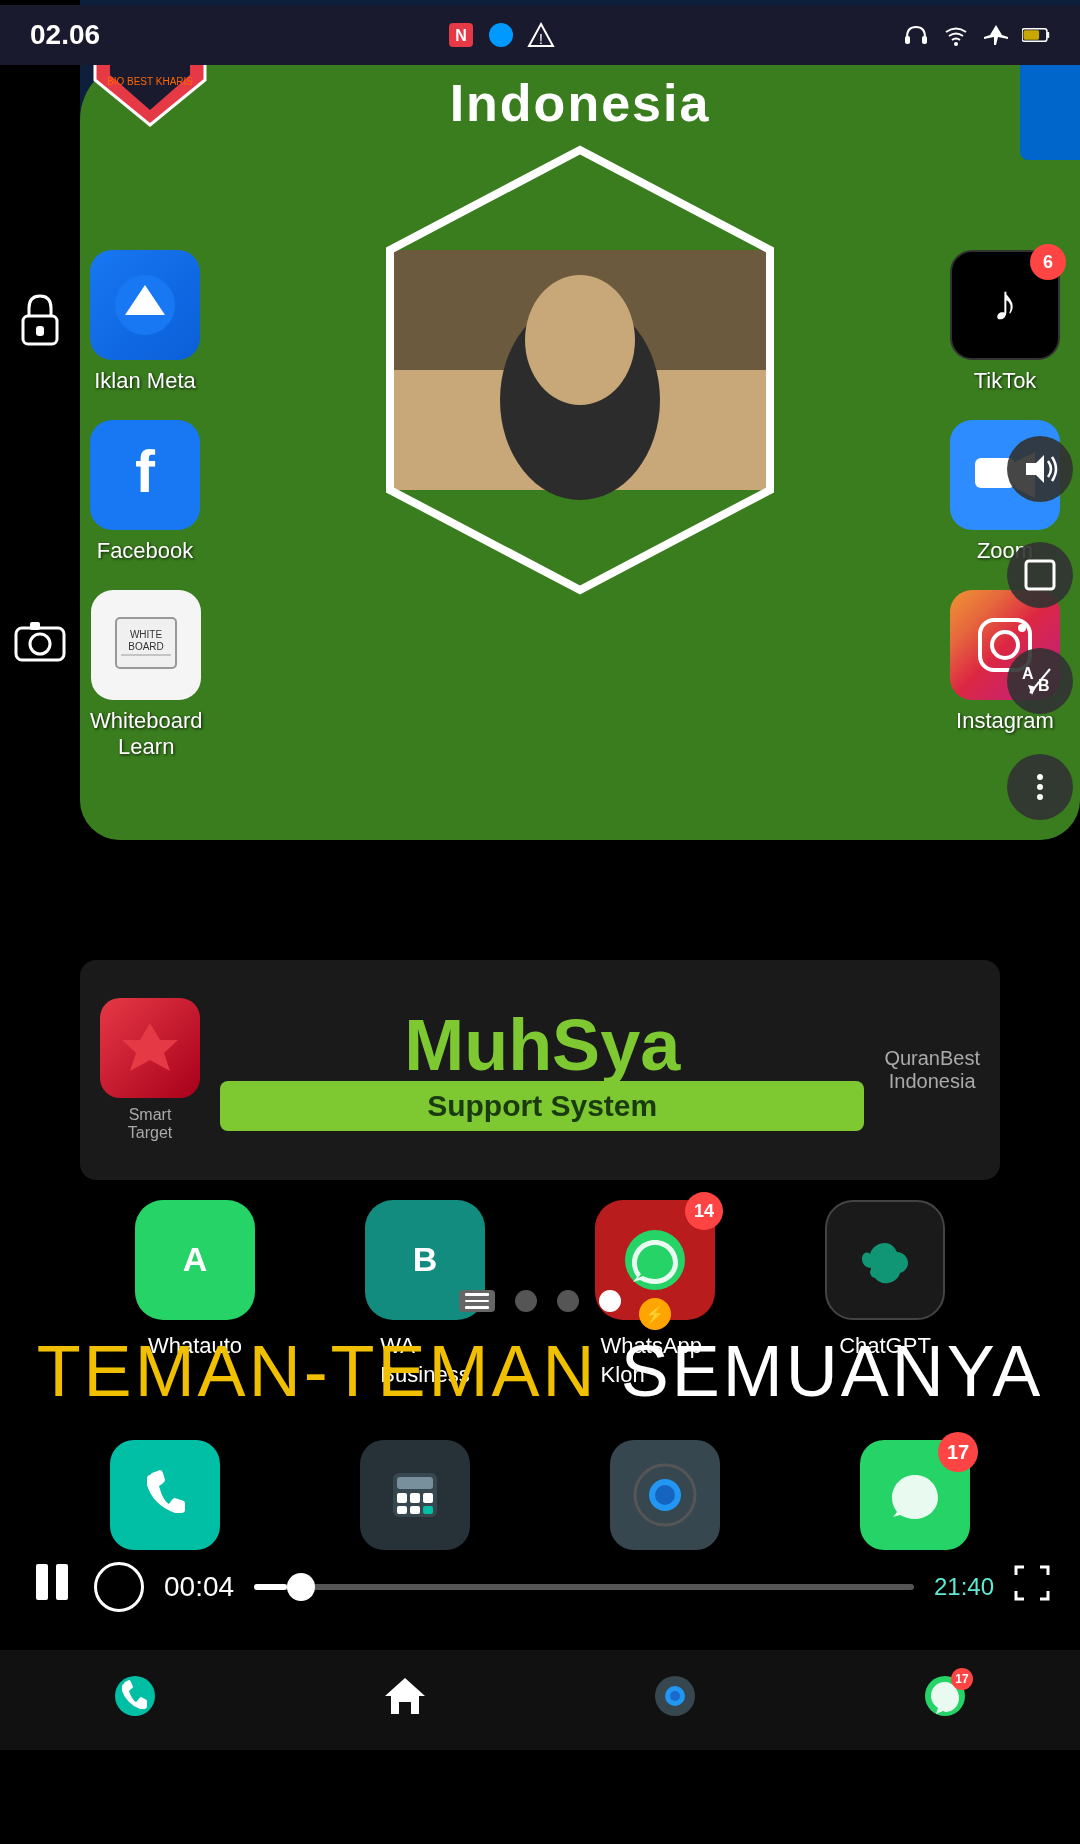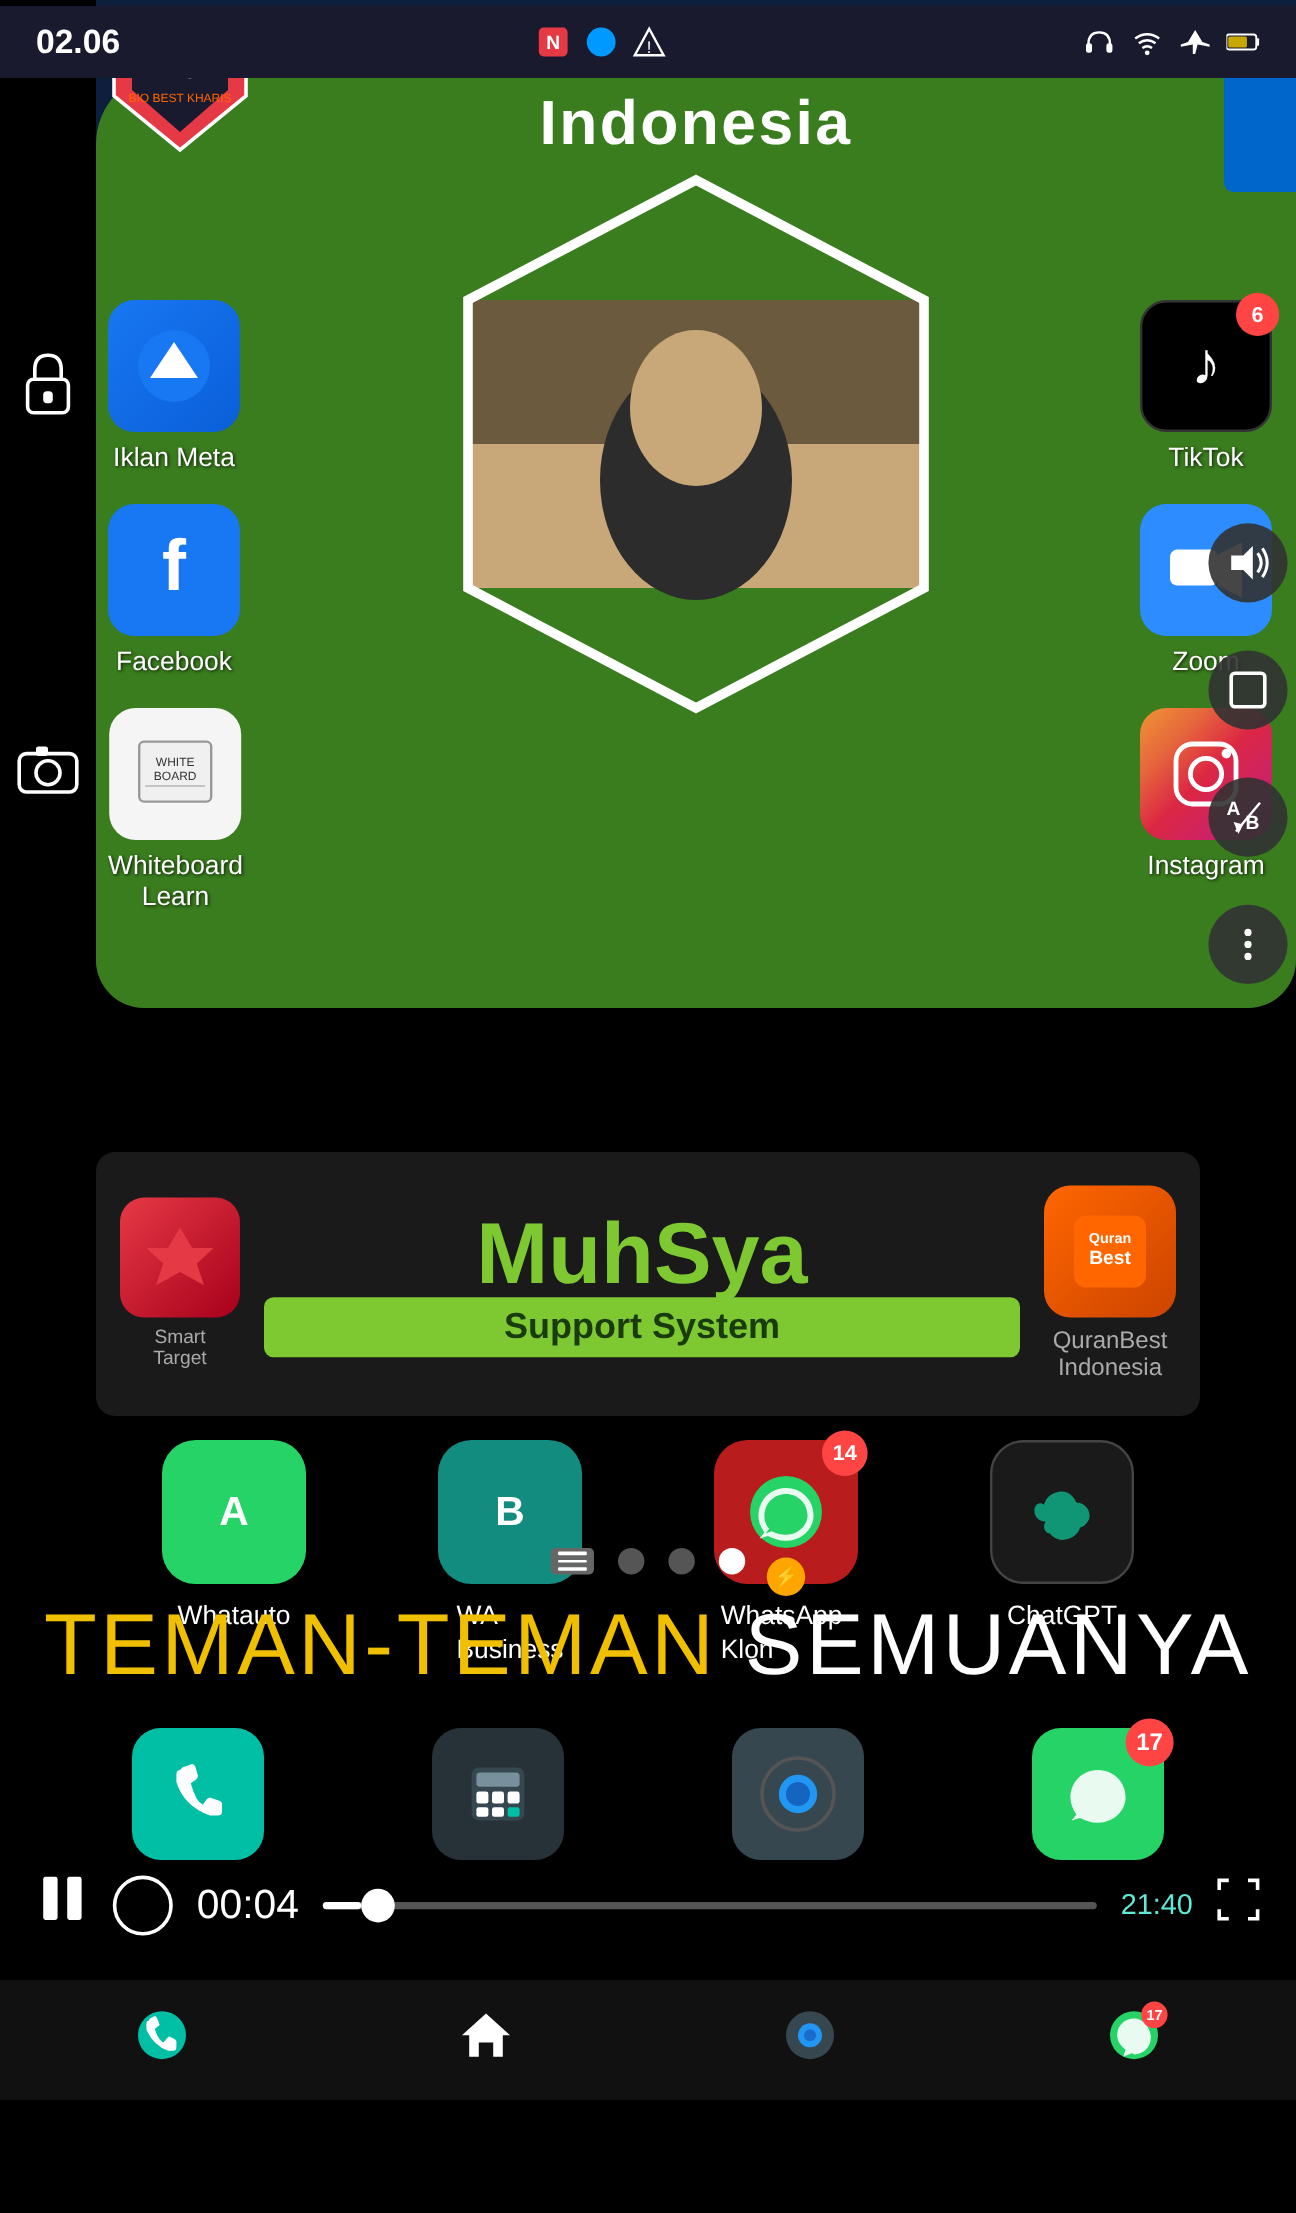--- a/index.html
+++ b/index.html
@@ -342,21 +342,21 @@
       gap: 20px;
       z-index: 30;
     }
     .play-btn {
       color: #fff;
       font-size: 44px;
       cursor: pointer;
     }
     .time-display {
       color: #fff;
-      font-size: 34px;
+      font-size: 28px;
     }
     .progress-bar {
       flex: 1;
       height: 6px;
       background: #555;
       border-radius: 3px;
       position: relative;
     }
     .progress-fill {
       width: 5%;
@@ -673,27 +673,20 @@
     </div>
     <span style="color:#aaa; font-size:16px; text-align:center;">Smart<br>Target</span>
   </div>
 
   <div style="flex:1; display:flex; flex-direction:column; align-items:center;">
     <div style="color:#7ec832; font-size:72px; font-weight:900; line-height:1;">MuhSya</div>
     <div style="background:#7ec832; color:#1a3a0f; font-size:30px; font-weight:bold; padding:8px 28px; border-radius:8px; width:100%; text-align:center;">Support System</div>
   </div>
 
   <div style="display:flex; flex-direction:column; align-items:center; gap:8px;">
-    <div style="width:110px; height:110px; background:linear-gradient(135deg,#ff6600,#cc4400); border-radius:22px; display:flex; align-items:center; justify-content:center;">
-      <svg width="70" height="70" viewBox="0 0 70 70">
-          <rect x="5" y="5" width="60" height="60" rx="10" fill="#ff6600"></rect>
-          <text x="35" y="28" text-anchor="middle" font-size="12" fill="#fff" font-weight="bold">Quran</text>
-          <text x="35" y="45" text-anchor="middle" font-size="16" fill="#fff" font-weight="bold">Best</text>
-        </svg>
-    </div>
     <span style="color:#aaa; font-size:20px; text-align:center;">QuranBest<br>Indonesia</span>
   </div>
 </div>
 
 <div class="apps-row" style="top:1200px;">
 
   <div class="app-item">
     <div class="app-item-icon app-whatauto">
       <svg width="70" height="70" viewBox="0 0 70 70">
           <circle cx="35" cy="35" r="30" fill="#25D366"></circle>

